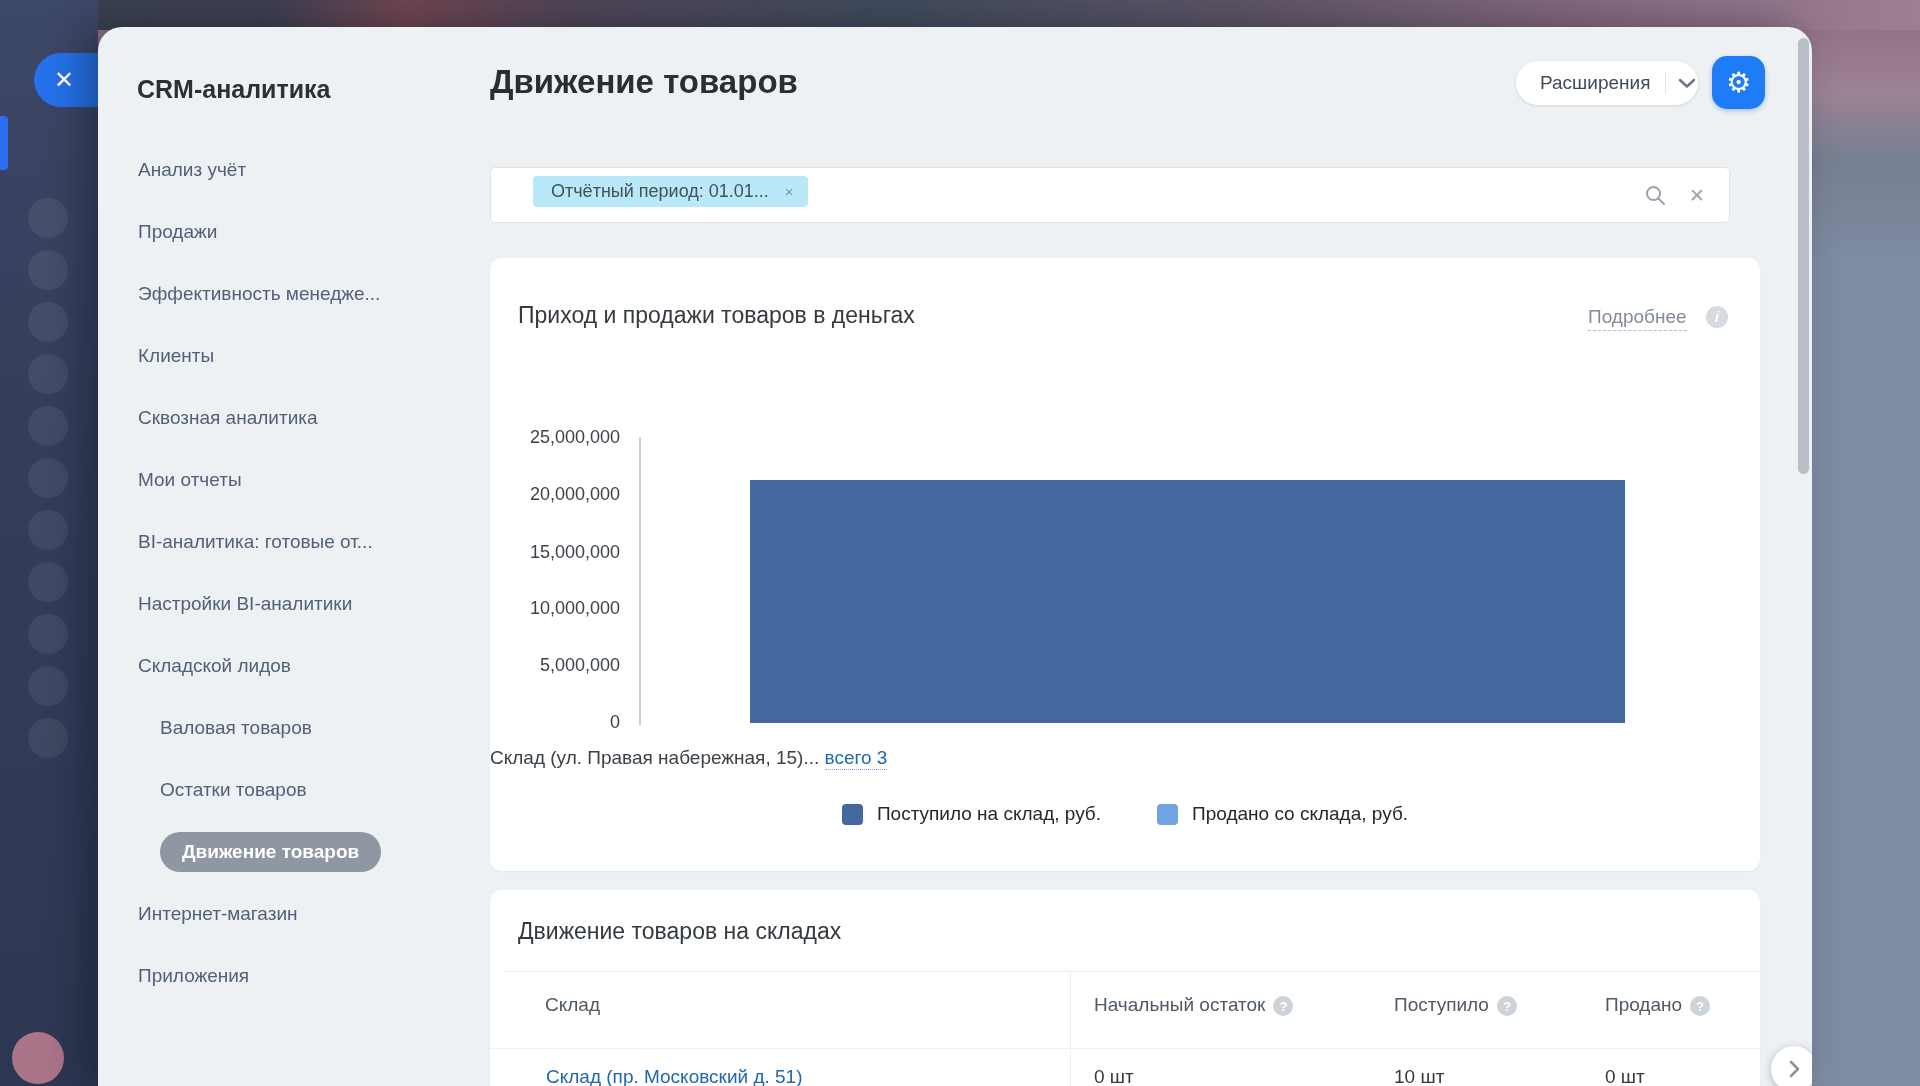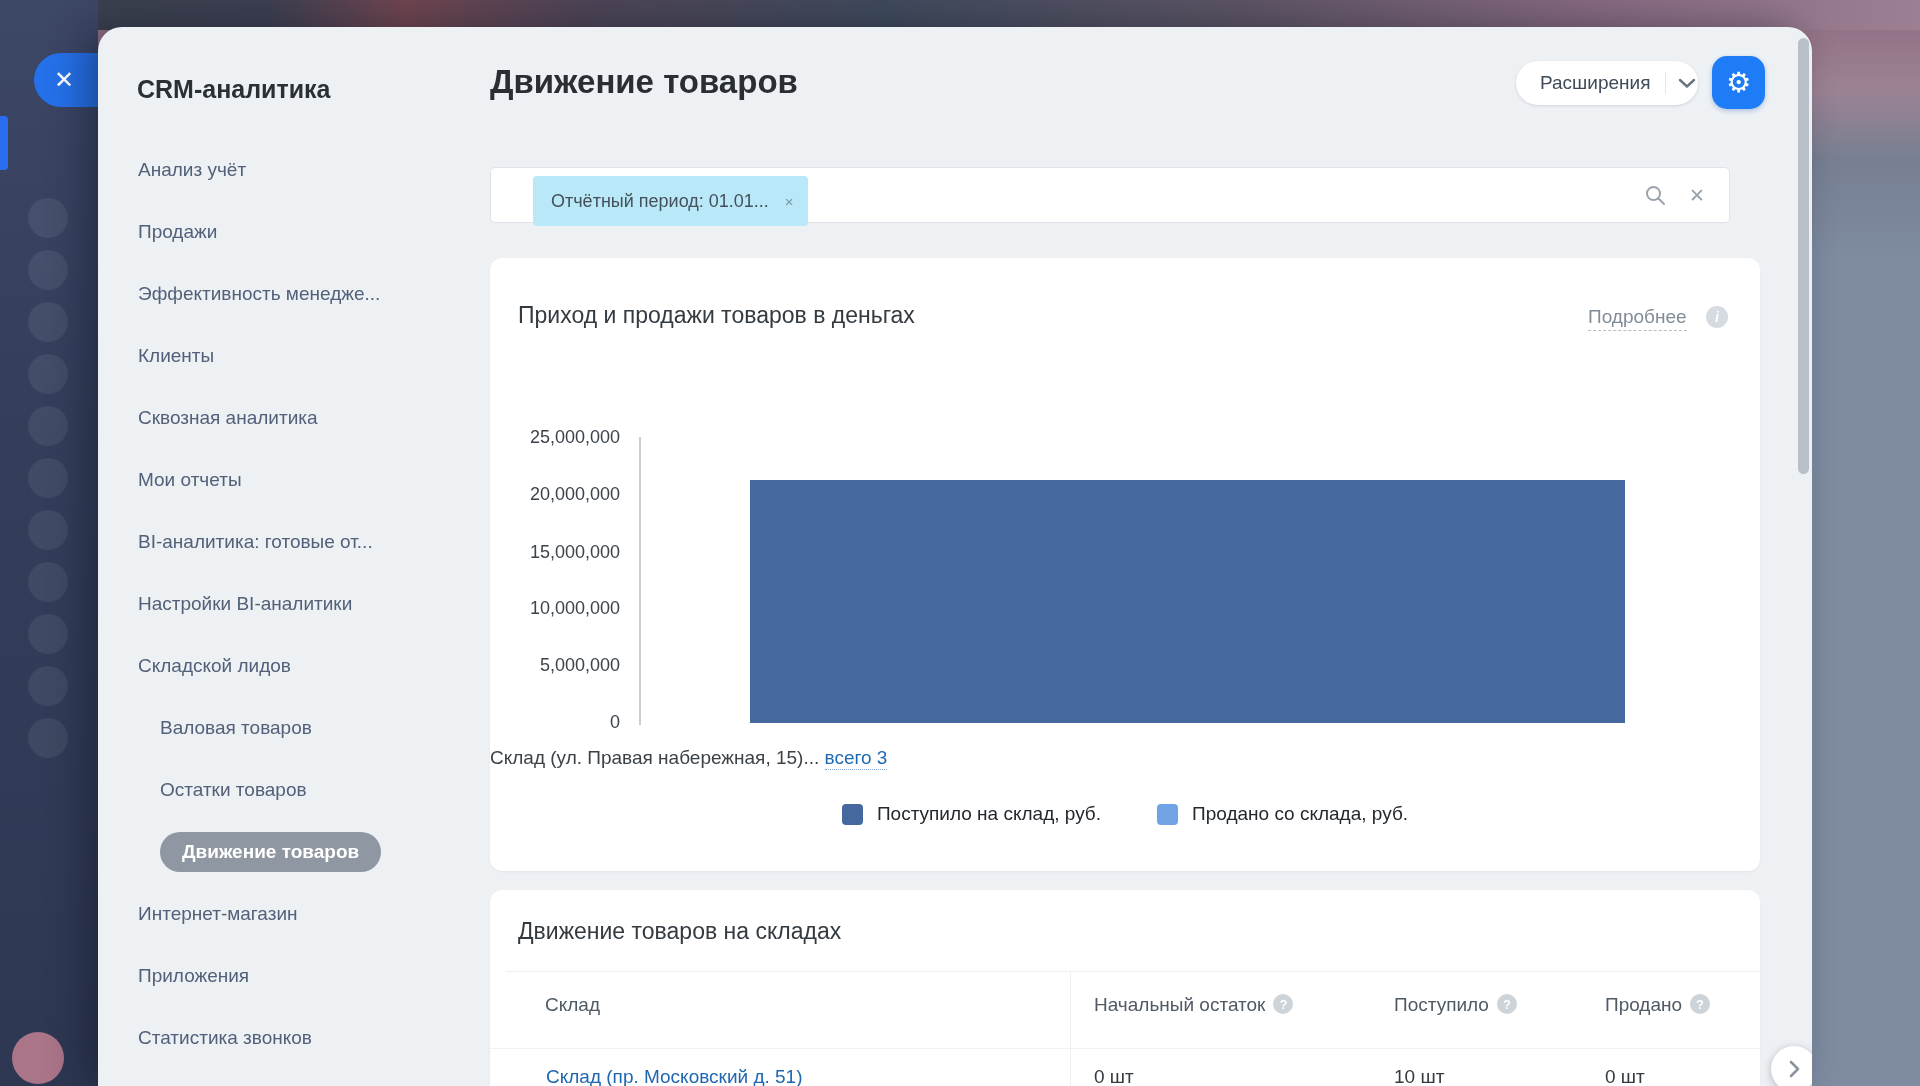--- a/index.html
+++ b/index.html
@@ -39,21 +39,21 @@
     box-shadow:0 1px 3px rgba(60,70,90,.18); display:flex; align-items:center; cursor:pointer; }
   .ext-label { font-size:19px; color:#3f4b58; padding-left:24px; }
   .ext-sep { width:1px; height:22px; background:#e3e6e9; margin:0 12px 0 14px; }
   .gear-btn { position:absolute; left:1614px; top:29px; width:53px; height:53px; background:#1f7cf7; border-radius:15px;
     display:flex; align-items:center; justify-content:center; cursor:pointer; box-shadow:0 2px 5px rgba(20,80,180,.3); }
   .gear-glyph { color:#fff; font-size:28px; line-height:1; font-family:"DejaVu Sans",sans-serif; }
 
   
   .filter-bar { position:absolute; left:392px; top:140px; width:1240px; height:56px; background:#fff;
     border:1px solid #dfe3e7; border-radius:5px; }
-  .filter-tag { position:absolute; left:42px; top:8px; height:50px; background:#b9e9f8; border-radius:4px;
+  .filter-tag { position:absolute; left:42px; top:8px; height:31px; background:#b9e9f8; border-radius:4px;
     display:flex; align-items:center; padding:0 14px 0 18px; cursor:pointer; }
   .filter-tag-label { font-size:18px; color:#44505a; }
   .filter-tag-x { font-size:15px; color:#76969f; margin-left:16px; cursor:pointer; }
   .filter-icons { position:absolute; right:20px; top:0; height:100%; display:flex; align-items:center; gap:18px; }
   .icon-btn { width:24px; height:24px; display:flex; align-items:center; justify-content:center; cursor:pointer; color:#9aa3ac; }
 
   
   .card { position:absolute; left:392px; background:#fff; border-radius:12px; box-shadow:0 1px 2px rgba(80,90,110,.08); }
   .chart-card { top:231px; width:1270px; height:613px; }
   .table-card { top:863px; width:1270px; height:240px; overflow:hidden; }
@@ -70,21 +70,21 @@
   .x-label-row { position:absolute; left:0; top:489px; width:100%; text-align:left; font-size:19px; color:#3b4248; }
   .total-link { color:#1f69b3; border-bottom:1px dotted #7fa9d4; padding-bottom:1px; cursor:pointer; }
   .legend-row { position:absolute; left:0; top:545px; width:100%; display:flex; justify-content:center; gap:56px; }
   .legend-item { display:flex; align-items:center; gap:14px; font-size:19px; color:#23292e; }
   .legend-swatch { width:21px; height:21px; border-radius:4px; }
 
   
   .tbl-divider { position:absolute; left:16px; right:0; top:81px; height:1px; background:#edeff1; }
   .tbl-col-divider { position:absolute; left:580px; top:81px; bottom:0; width:1px; background:#edeff1; }
   .tbl-row-divider { position:absolute; left:0; right:0; top:158px; height:1px; background:#f0f2f4; }
-  .tbl-head { position:absolute; top:104px; font-size:19px; color:#4f5a65; display:flex; align-items:flex-start; gap:8px; }
+  .tbl-head { position:absolute; top:104px; font-size:19px; color:#4f5a65; display:flex; align-items:flex-end; gap:8px; }
   .help-icon { width:20px; height:20px; border-radius:50%; background:#ccd3d9; color:#fff; font-size:13px; font-weight:700;
     display:flex; align-items:center; justify-content:center; cursor:pointer; }
   .tbl-cell { position:absolute; top:176px; font-size:19px; color:#333a40; }
   .tbl-link { color:#2067b0; cursor:pointer; }
 
   
   .hscroll-btn { position:absolute; left:1673px; top:1019px; width:46px; height:46px; border-radius:50%; background:#fff;
     box-shadow:0 2px 8px rgba(60,70,90,.35); display:flex; align-items:center; justify-content:center; cursor:pointer; }
 
   
@@ -157,23 +157,20 @@
       </div>
     <div class="nav-item indent">
         <span class="nav-pill">Движение товаров</span>
       </div>
     <div class="nav-item">
         <span>Интернет-магазин</span>
       </div>
     <div class="nav-item">
         <span>Приложения</span>
       </div>
-    <div class="nav-item">
-        <span>Статистика звонков</span>
-      </div>
   </div>
 
   <div class="h1-title">Движение товаров</div>
 
   <div class="ext-btn">
     <span class="ext-label">Расширения</span>
     <span class="ext-sep"></span>
     <span>
       <svg width="18" height="12" viewBox="0 0 18 12">
           <polyline points="2,3 9,9.5 16,3" fill="none" stroke="#6a7580" stroke-width="2.4" stroke-linecap="round" stroke-linejoin="round"></polyline>

